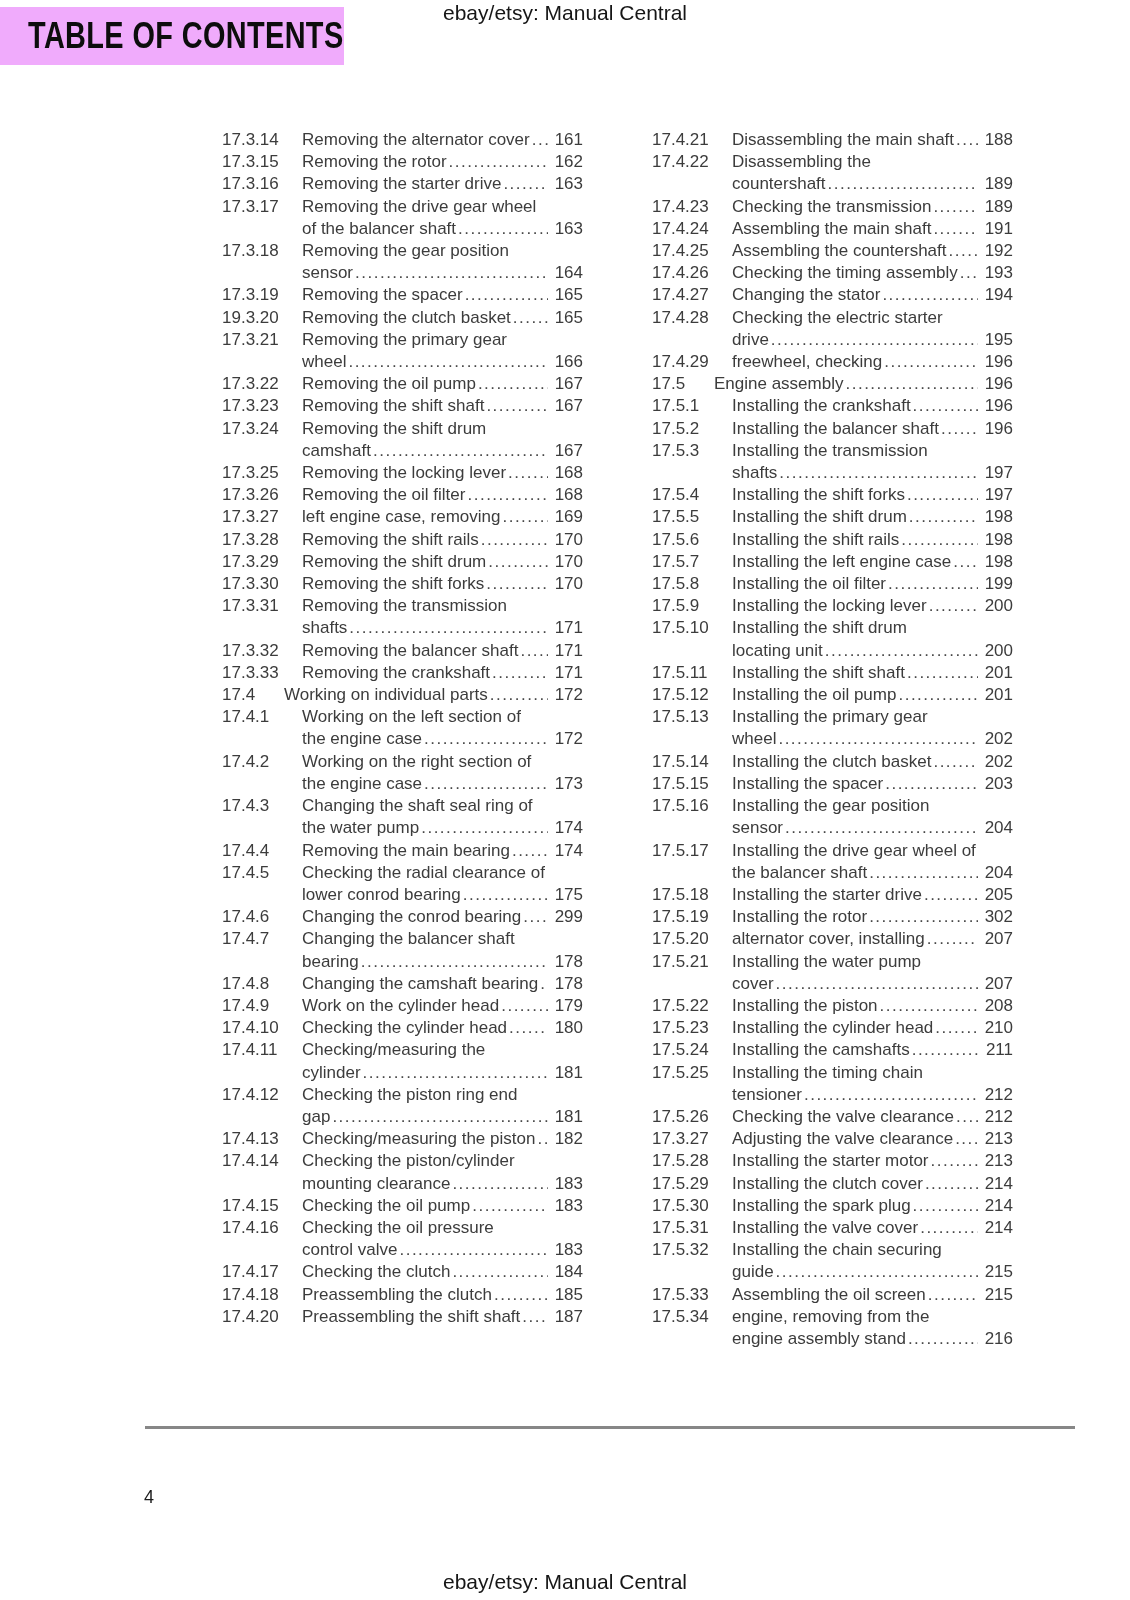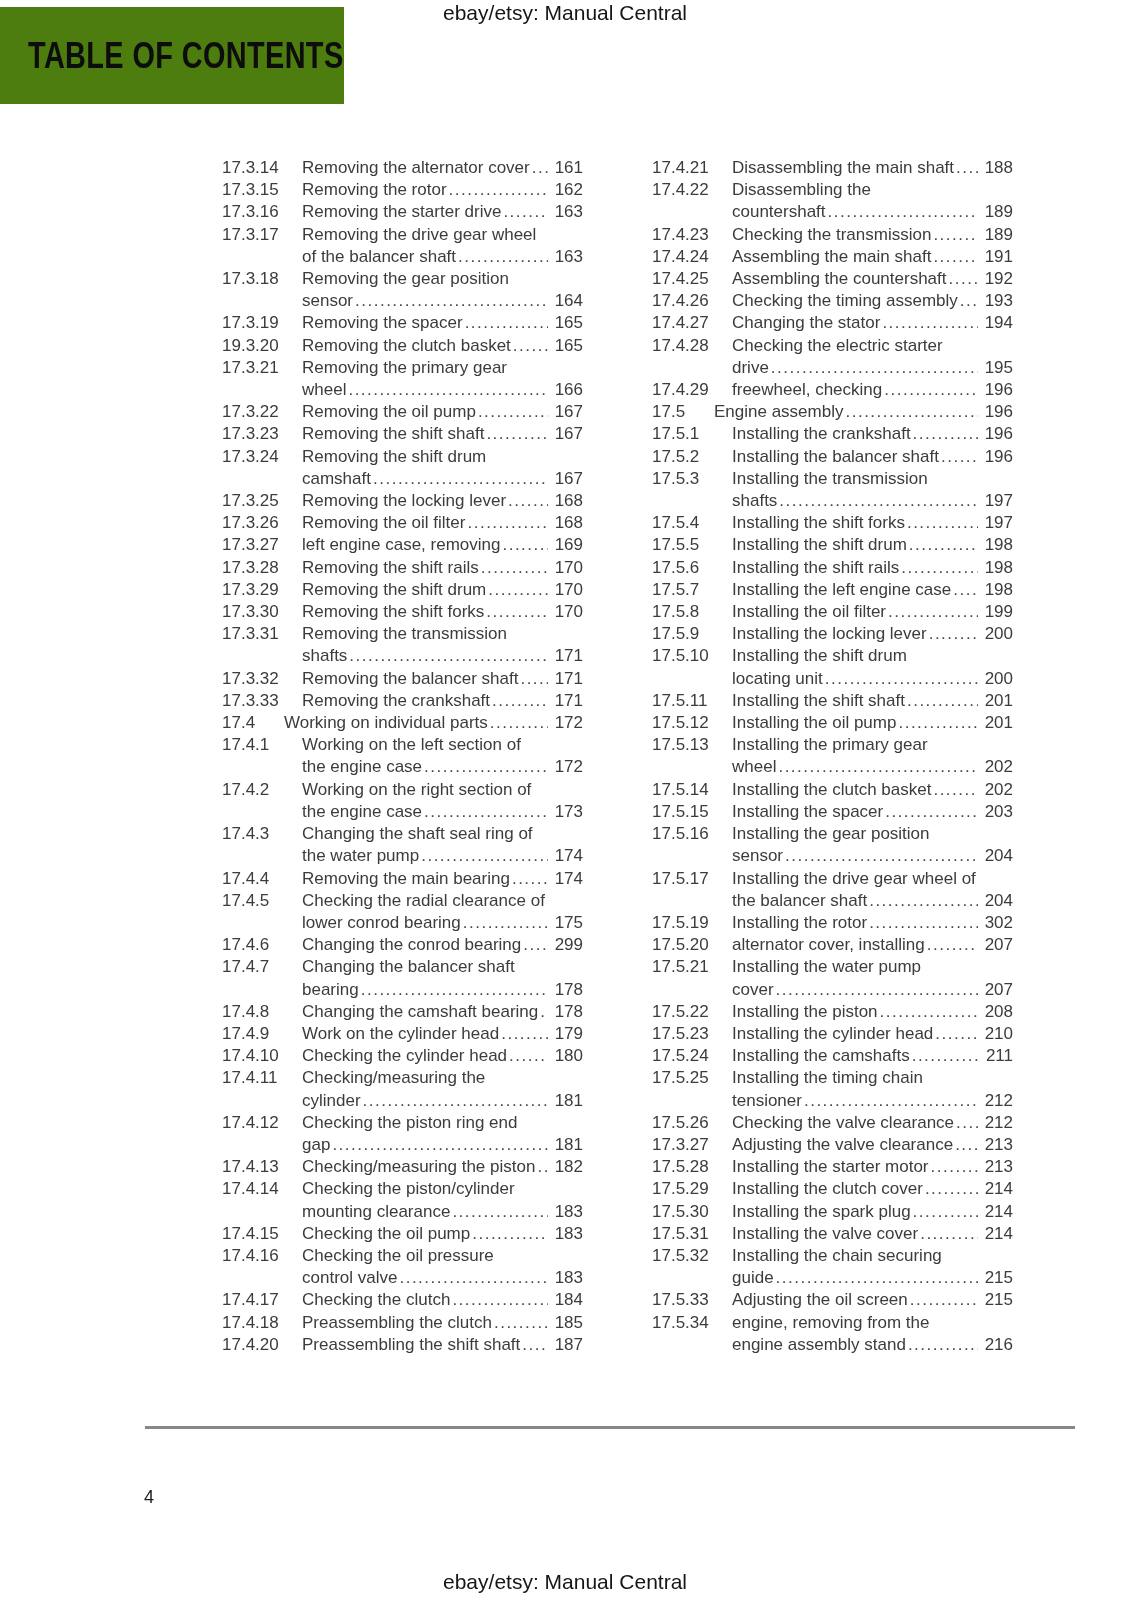--- a/index.html
+++ b/index.html
@@ -10,34 +10,34 @@
     font-family: "Liberation Sans", sans-serif;
     color: #3c3c3c;
     overflow: hidden;
   }
   .top-header {
     position: absolute; top: 1px; left: 0; width: 100%;
     text-align: center; font-size: 21px; color: #161616;
   }
   .title-box {
     position: absolute; top: 7px; left: 0;
-    width: 344px; height: 97px;
-    background: #4d7c0f;
+    width: 344px; height: 58px;
+    background: #f0abfc;
     display: flex; align-items: center;
   }
   .title-text {
     display: inline-block;
     font-weight: bold; font-size: 37px; color: #0d0d0d;
     margin-left: 28px; white-space: nowrap;
     transform: scaleX(0.78); transform-origin: left center;
     letter-spacing: 0.5px;
   }
   .toc {
     position: absolute; top: 129px; left: 222px;
-    display: flex; gap: 69px; margin-top: 28px;
+    display: flex; gap: 69px;
   }
   .col { width: 361px; }
   .entry { display: flex; font-size: 17px; line-height: 22.2px; }
   .entry .num { width: 80px; flex: none; white-space: nowrap; }
   .entry.section .num { width: 62px; }
   .entry .body { flex: 1; min-width: 0; display: block; }
   .line { display: flex; white-space: nowrap; }
   .line .txt { flex: none; }
   .dots {
     flex: 1; overflow: hidden; white-space: nowrap;
@@ -758,20 +758,30 @@
         <span class="body">
           <span class="line">Installing the drive gear wheel of</span>
           <span class="line">
             <span class="txt">the balancer shaft</span>
             <span class="dots"></span>
             <span class="pg">204</span>
           </span>
         </span>
       </div>
       <div class="entry sub">
+        <span class="num">17.5.18</span>
+        <span class="body">
+          <span class="line">
+            <span class="txt">Installing the starter drive</span>
+            <span class="dots"></span>
+            <span class="pg">205</span>
+          </span>
+        </span>
+      </div>
+      <div class="entry sub">
         <span class="num">17.5.19</span>
         <span class="body">
           <span class="line">
             <span class="txt">Installing the rotor</span>
             <span class="dots"></span>
             <span class="pg">302</span>
           </span>
         </span>
       </div>
       <div class="entry sub">
@@ -904,21 +914,21 @@
             <span class="txt">guide</span>
             <span class="dots"></span>
             <span class="pg">215</span>
           </span>
         </span>
       </div>
       <div class="entry sub">
         <span class="num">17.5.33</span>
         <span class="body">
           <span class="line">
-            <span class="txt">Adjusting the oil screen</span>
+            <span class="txt">Assembling the oil screen</span>
             <span class="dots"></span>
             <span class="pg">215</span>
           </span>
         </span>
       </div>
       <div class="entry sub">
         <span class="num">17.5.34</span>
         <span class="body">
           <span class="line">engine, removing from the</span>
           <span class="line">

